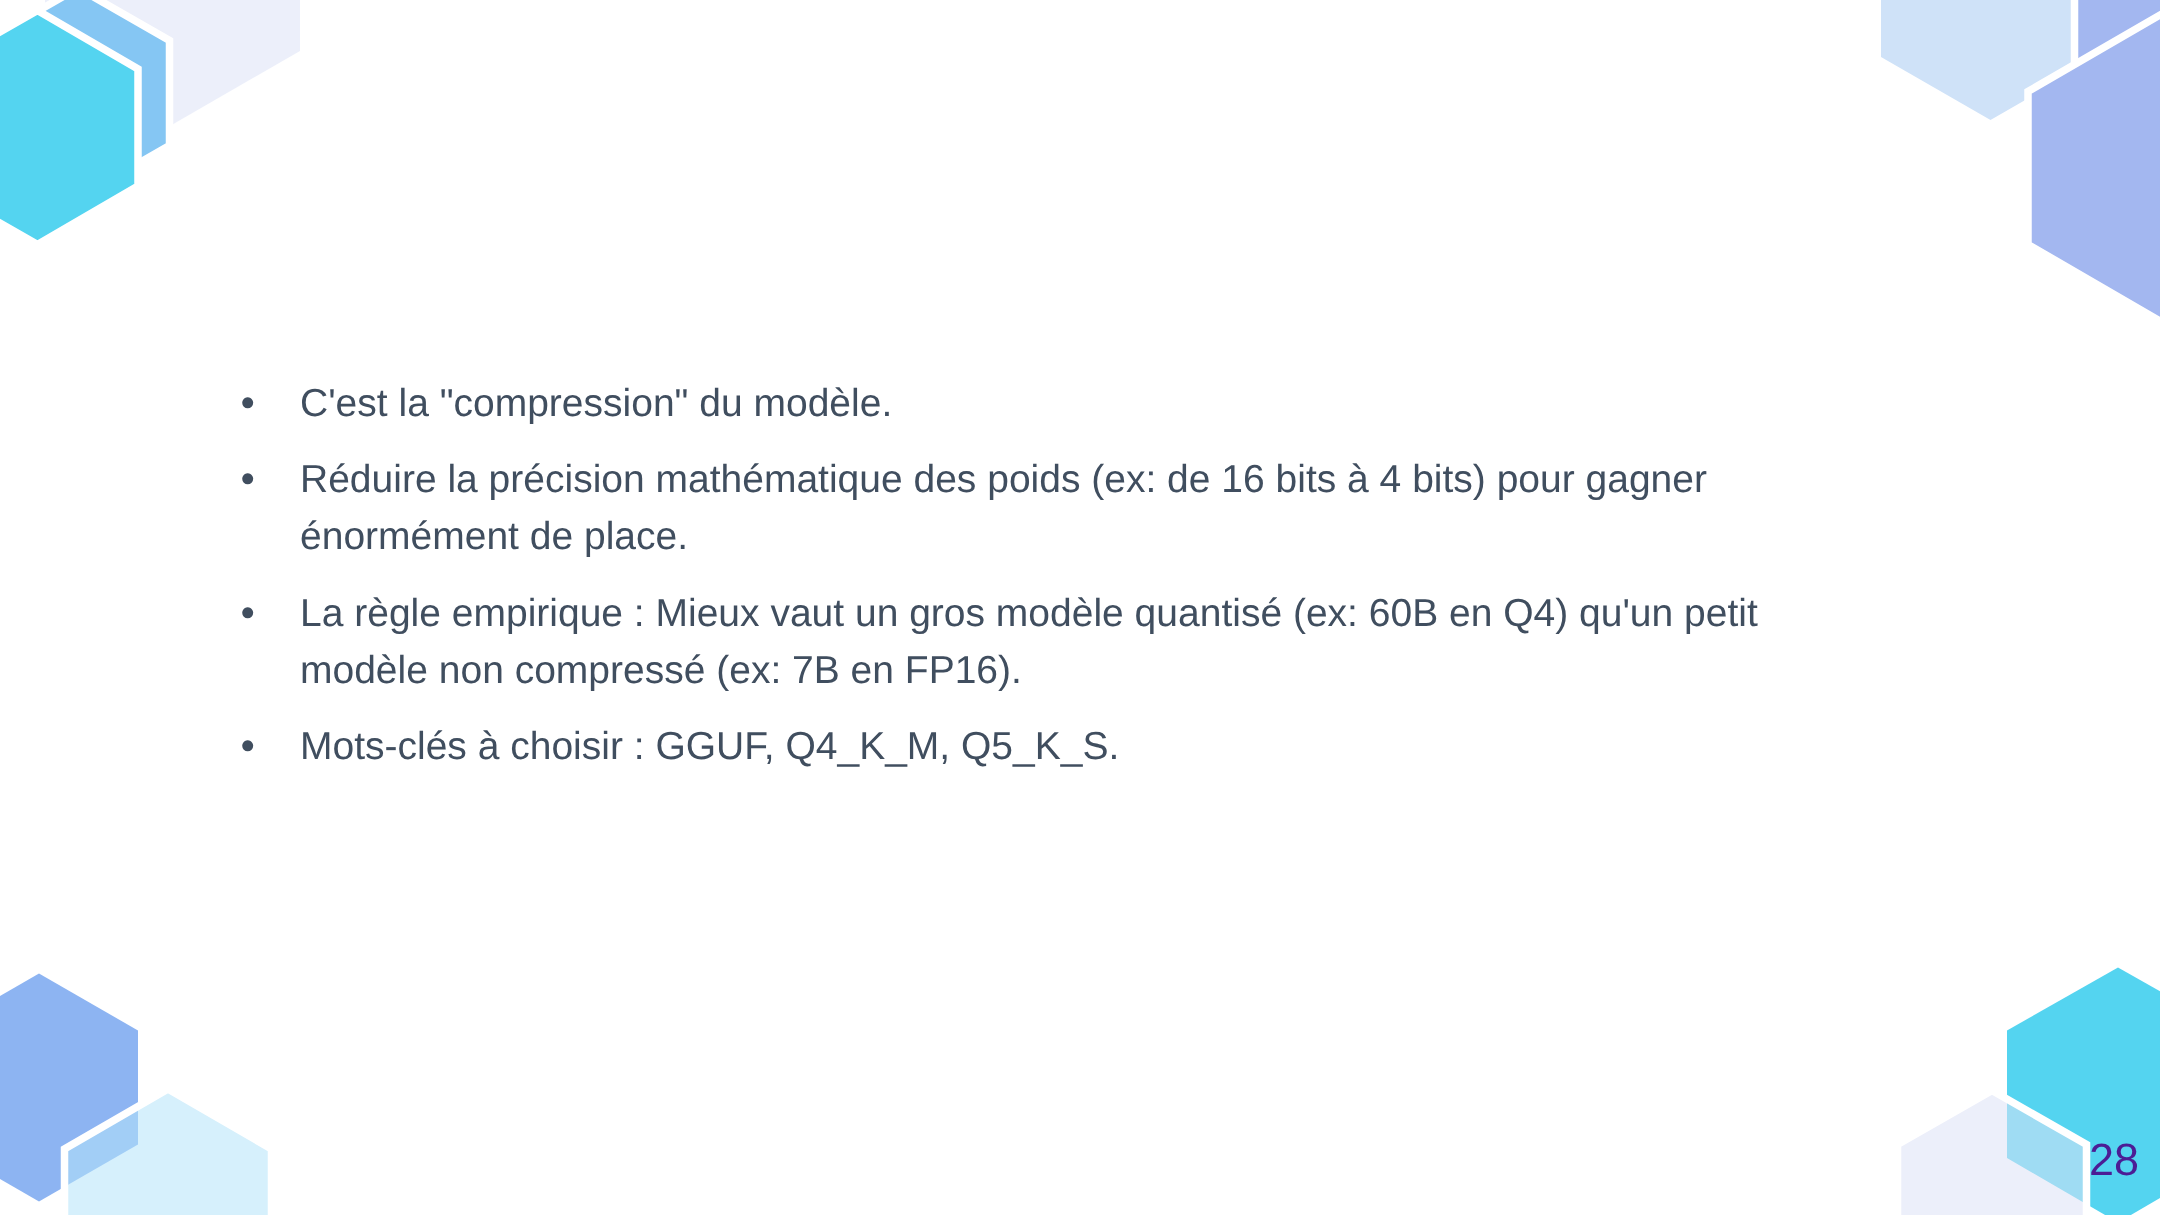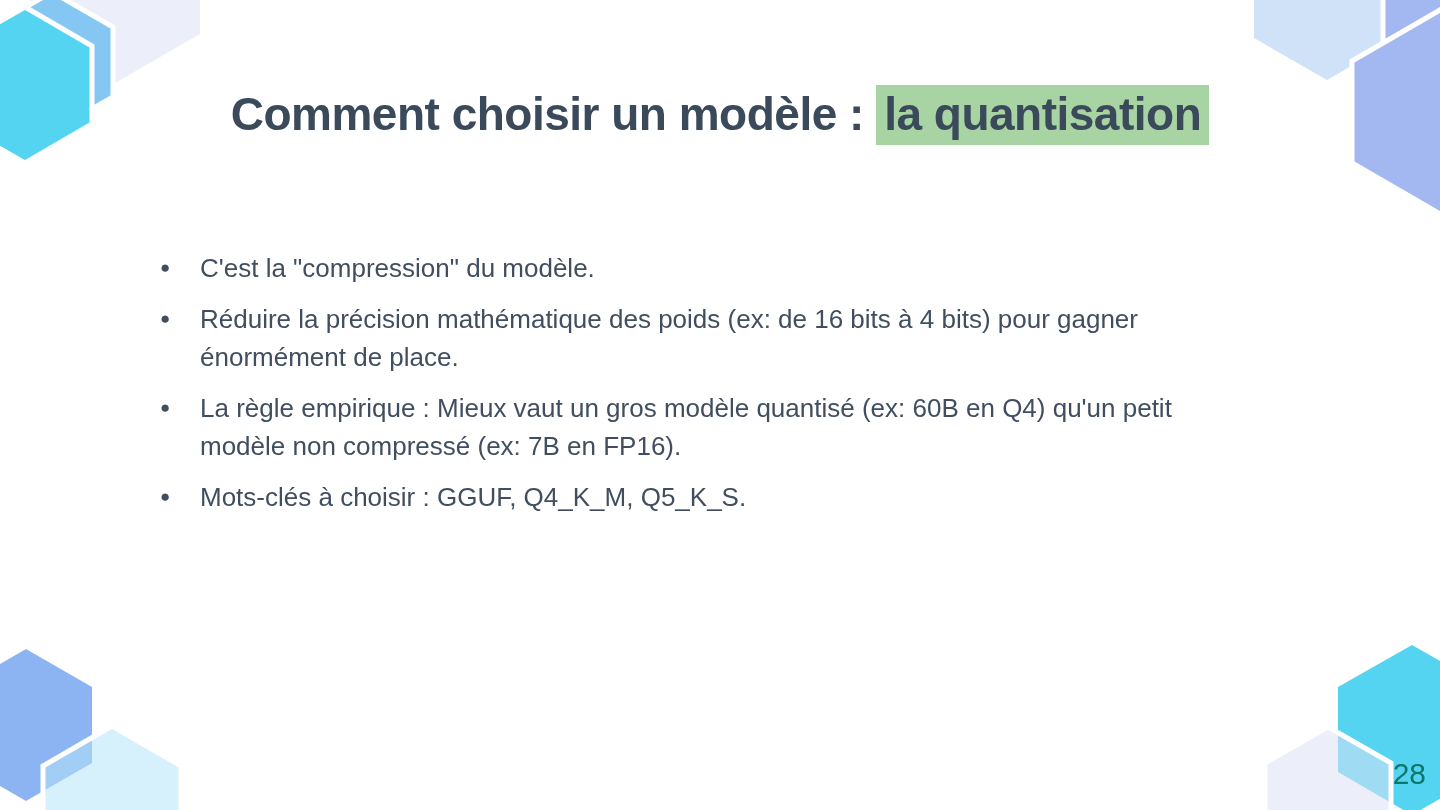--- a/index.html
+++ b/index.html
@@ -84,38 +84,35 @@
 
   <polygon points="26,649 92,687 92,763 26,801 -40,763 -40,687" fill="#8db4f2"></polygon>
   <polygon fill-opacity="0.55" stroke="#ffffff" stroke-width="5" points="112,726 181,766 181,846 112,886 43,846 43,766" fill="#b5e4fa"></polygon>
 
   <polygon points="1412,645 1486,687 1486,772 1412,815 1338,772 1338,687" fill="#54d4f0"></polygon>
   <polygon fill-opacity="0.55" stroke="#ffffff" stroke-width="5" points="1328,727 1391,763 1391,836 1328,873 1265,836 1265,763" fill="#dce1f6"></polygon>
 </svg>
 
 <div class="content">
 
-  <h1 class="title" style="color: rgb(59, 74, 91);">
-    <span>Comment choisir un modèle : </span><span class="hl" style="background-color: rgb(168, 211, 163);">la quantisation</span>
-  </h1>
 
   <ul class="bullets" style="color: rgb(64, 78, 95);">
     <li>
       <span class="dot">●</span>
       <span class="btext">C'est la "compression" du modèle.</span>
     </li>
     <li>
       <span class="dot">●</span>
       <span class="btext">Réduire la précision mathématique des poids (ex: de 16 bits à 4 bits) pour gagner énormément de place.</span>
     </li>
     <li>
       <span class="dot">●</span>
       <span class="btext">La règle empirique : Mieux vaut un gros modèle quantisé (ex: 60B en Q4) qu'un petit modèle non compressé (ex: 7B en FP16).</span>
     </li>
     <li>
       <span class="dot">●</span>
       <span class="btext">Mots-clés à choisir : GGUF, Q4_K_M, Q5_K_S.</span>
     </li>
   </ul>
 
-  <div class="page-number" style="color: #0f766e;">28</div>
+  <div class="page-number" style="color: #4c1d95;">28</div>
 
 </div>
 
 </body></html>

